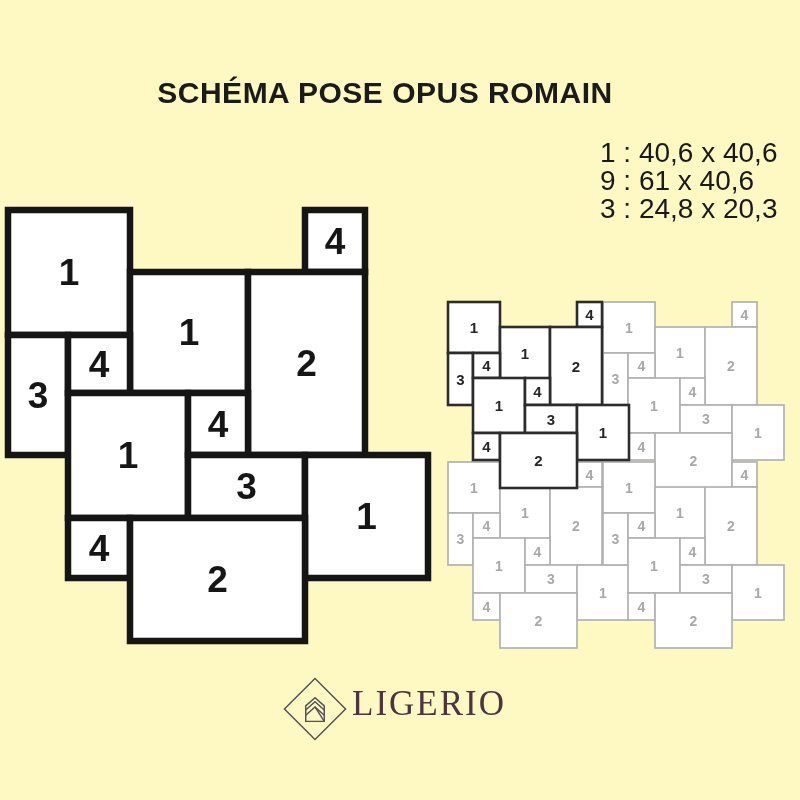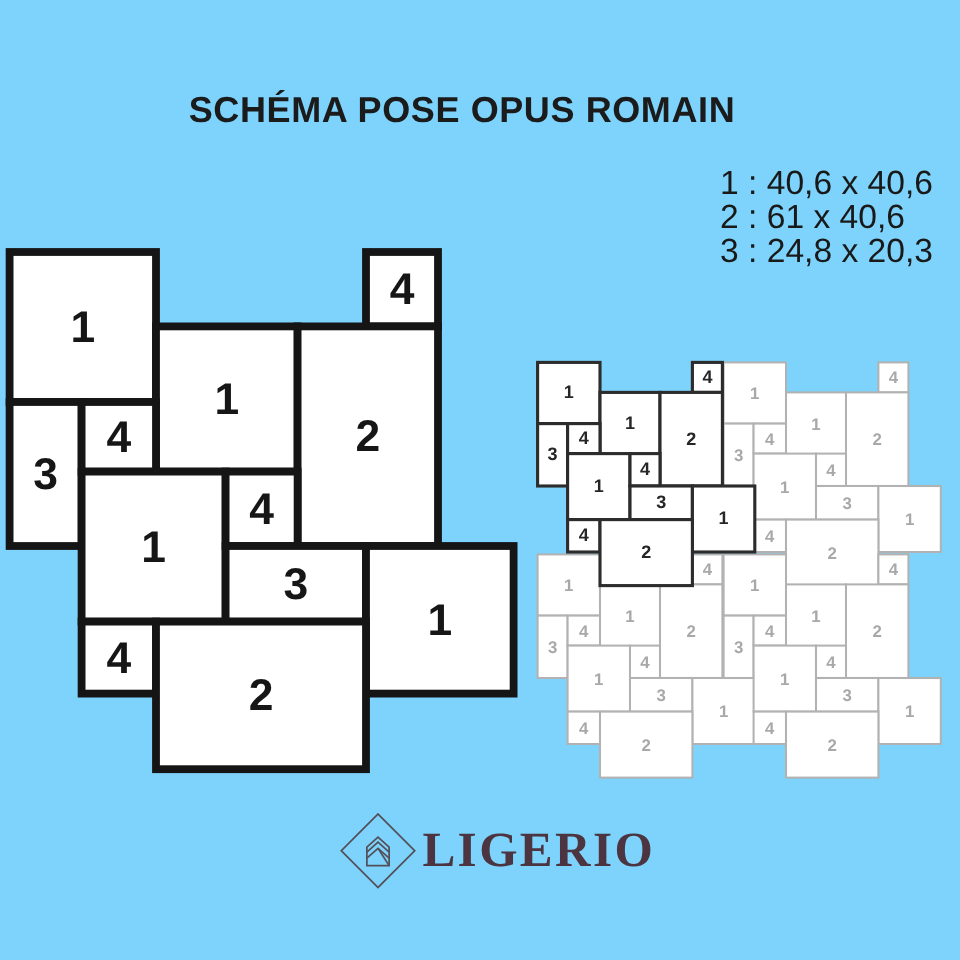--- a/index.html
+++ b/index.html
@@ -1,38 +1,38 @@
 <!DOCTYPE html>
 <html><head>
 <meta charset="utf-8">
 <style>
   html,body{margin:0;padding:0;background:#ffffff;}
-  .canvas{position:relative;width:800px;height:800px;background:#7dd3fc;overflow:hidden;
+  .canvas{position:relative;width:800px;height:800px;background:#fef9c3;overflow:hidden;
           font-family:"Liberation Sans",sans-serif;}
   .title{position:absolute;top:76px;left:0;width:770px;text-align:center;
          font-size:30px;font-weight:bold;letter-spacing:.5px;color:#1b1b1b;}
   .legend{position:absolute;left:600px;top:139px;font-size:28px;font-weight:normal;
           line-height:28px;color:#191919;white-space:nowrap;}
   #main-diagram{position:absolute;left:4px;top:206px;width:428px;height:439px;}
   #repeat-pattern{position:absolute;left:446px;top:300px;width:340px;height:350px;}
   svg text{font-family:"Liberation Sans",sans-serif;}
   .logo-icon{position:absolute;left:281px;top:675px;width:68px;height:68px;}
   .logo-text{position:absolute;left:352px;top:684px;font-family:"Liberation Serif",serif;
-             font-size:41px;letter-spacing:2px;color:#4c3440;font-weight:bold;}
+             font-size:35px;letter-spacing:2px;color:#4c3440;}
 </style>
 </head>
 <body>
 
 <div class="canvas">
 
   <div class="title">SCHÉMA POSE OPUS ROMAIN</div>
 
   <div class="legend">
     <div>1 : 40,6 x 40,6</div>
-    <div>2 : 61 x 40,6</div>
+    <div>9 : 61 x 40,6</div>
     <div>3 : 24,8 x 20,3</div>
   </div>
 
   <svg id="main-diagram" viewBox="-4 -4 428 439" xmlns="http://www.w3.org/2000/svg">
       <g>
         <rect x="0" y="0" width="122" height="125" fill="#ffffff" stroke="#151515" stroke-width="6.5" stroke-linejoin="miter"></rect>
         <text x="61" y="62.5" text-anchor="middle" dominant-baseline="central" fill="#161616" font-size="37" font-weight="bold">1</text>
       </g>
       <g>
         <rect x="297" y="0" width="60" height="62" fill="#ffffff" stroke="#151515" stroke-width="6.5" stroke-linejoin="miter"></rect>

